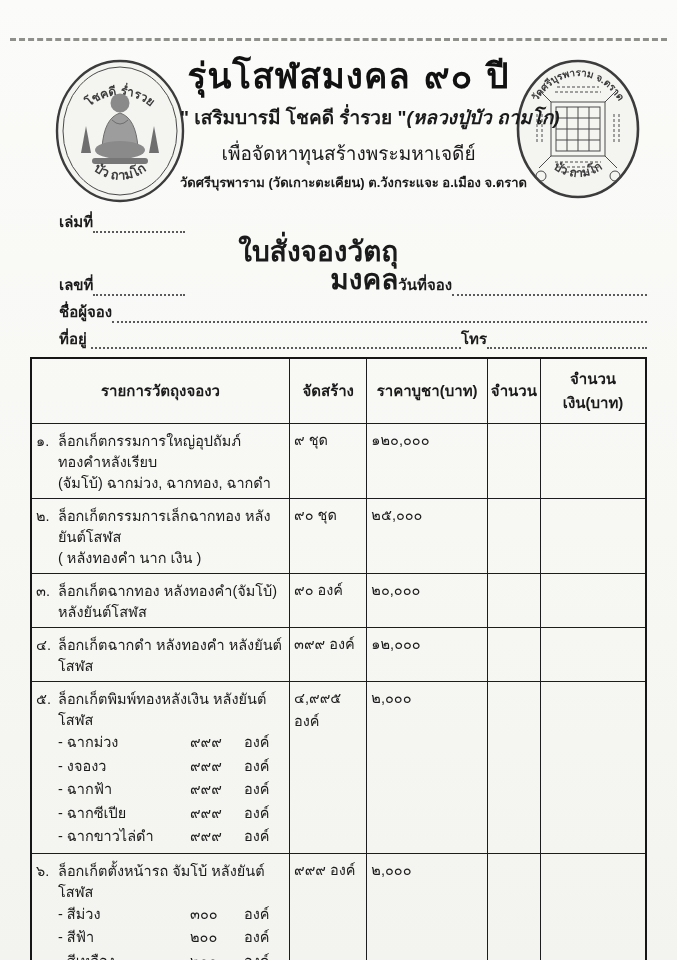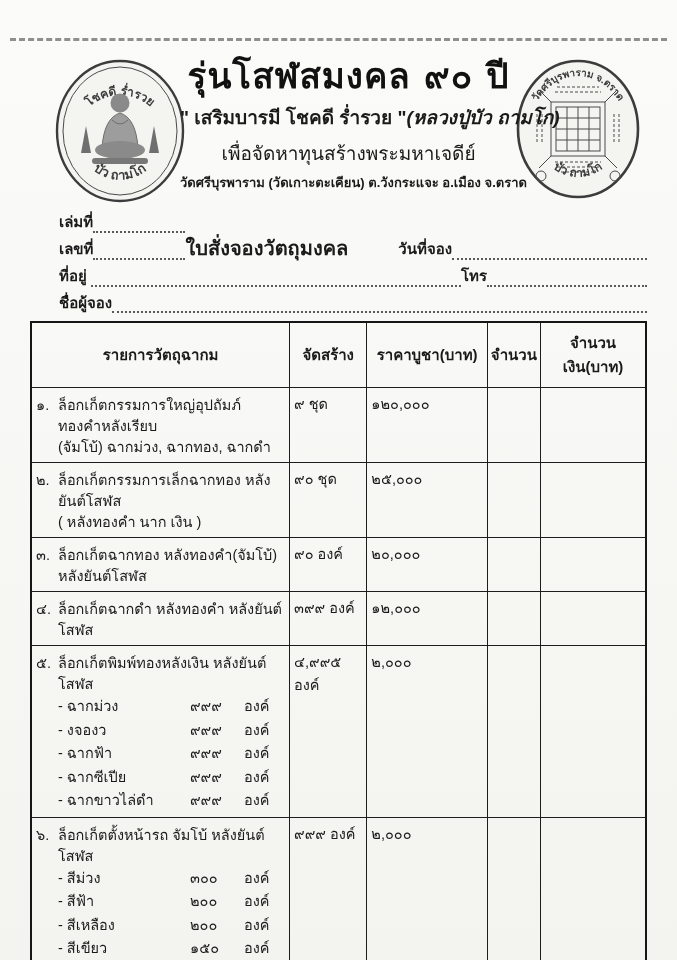--- a/index.html
+++ b/index.html
@@ -37,21 +37,21 @@
   .temple{font-size:13px;font-weight:700;margin-top:4px;white-space:nowrap;}
   
   .meta{padding:0 30px;margin-top:4px;font-size:15px;font-weight:700;}
   .mrow{display:flex;align-items:flex-end;margin-top:5px;line-height:1.45;margin-left:29px;}
   .dots{border-bottom:2px dotted #5a5a5a;height:1.05em;display:inline-block;}
   .grow{flex:1;}
   .w92{width:92px;}
   .w160{width:160px;}
   .w195{width:195px;}
   .form-title{
-    flex:1;text-align:left;font-size:20px;font-weight:700;
+    flex:1;text-align:right;font-size:28px;font-weight:700;
     font-family:"DejaVu Serif",serif;line-height:1;padding-bottom:2px;
   }
   .lbl{white-space:nowrap;}
   
   .tblwrap{padding:0 30px;margin-top:8px;}
   table.tbl{
     width:100%;border-collapse:collapse;
     border:2.5px solid #161616;
     font-size:14.5px;
   }
@@ -157,41 +157,41 @@
         <span class="dots w92"></span>
     </div>
     <div class="mrow">
       <span class="lbl">เลขที่</span>
         <span class="dots w92"></span>
       <span class="form-title">ใบสั่งจองวัตถุมงคล</span>
       <span class="lbl">วันที่จอง</span>
         <span class="dots w195"></span>
     </div>
     <div class="mrow">
+      <span class="lbl">ชื่อผู้จอง</span>
+        <span class="dots grow"></span>
+    </div>
+    <div class="mrow">
       <span class="lbl">ที่อยู่</span>&nbsp;<span class="dots grow"></span>
       <span class="lbl">โทร</span><span class="dots w160"></span>
-    </div>
-    <div class="mrow">
-      <span class="lbl">ชื่อผู้จอง</span>
-        <span class="dots grow"></span>
     </div>
   </div>
 
   <div class="tblwrap">
     <table class="tbl">
       <colgroup>
         <col style="width:255px">
           <col style="width:77px">
           <col style="width:120px">
           <col style="width:53px">
           <col style="width:105px">
       </colgroup>
       <thead>
         <tr>
-          <th>รายการวัตถุฉากม</th>
+          <th>รายการวัตถุงจองว</th>
           <th>จัดสร้าง</th>
           <th>ราคาบูชา(บาท)</th>
           <th>จำนวน</th>
           <th>จำนวนเงิน(บาท)</th>
         </tr>
       </thead>
       <tbody>
           <tr>
             <td class="c-item">
               <div class="item-line">

